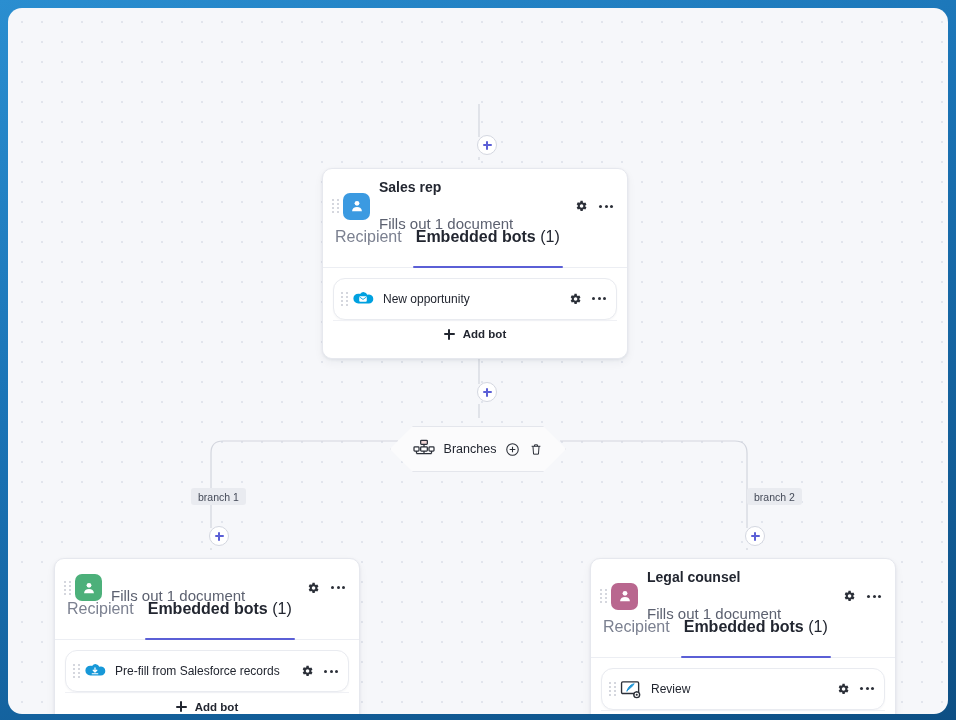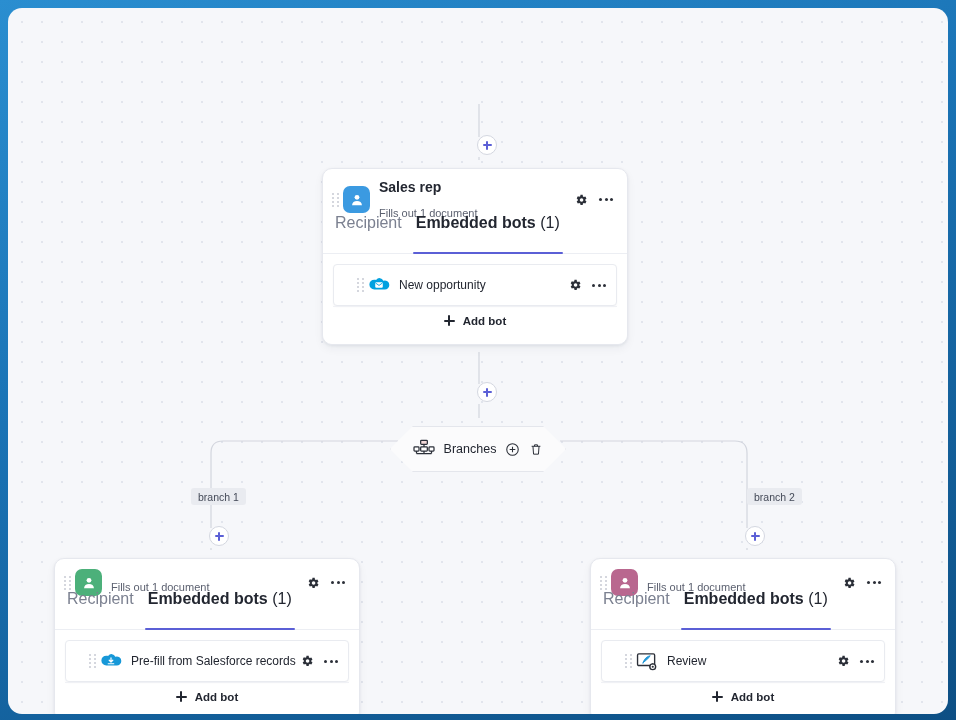--- a/index.html
+++ b/index.html
@@ -160,24 +160,24 @@
   }
   .avatar svg { display: block; }
   .role-text { flex: 1 1 auto; min-width: 0; }
   .role-name {
     font-size: 14px;
     font-weight: bold;
     color: #222630;
     line-height: 1.25;
   }
   .role-sub {
-    font-size: 11px;
+    font-size: 15px;
     color: #5c6170;
     line-height: 1.35;
-    margin-top: 9px;
+    margin-top: 17px;
   }
   .hdr-actions {
     display: flex;
     align-items: center;
     gap: 11px;
     flex: 0 0 auto;
     padding-right: 4px;
   }
 
   
@@ -226,23 +226,23 @@
 
   .bots-area {
     padding: 10px;
     background: #ffffff;
     border-radius: 0 0 10px 10px;
   }
   .bot-row {
     display: flex;
     align-items: center;
     border: 1px solid #e9ebf0;
-    border-radius: 4px;
+    border-radius: 12px;
     background: #fff;
-    padding: 9px 8px 9px 22px;
+    padding: 9px 8px 9px 6px;
     box-shadow: 0 1px 2px rgba(20,30,60,.04);
   }
   .bot-icon {
     width: 22px; height: 22px;
     flex: 0 0 auto;
     margin-right: 9px;
     display: flex;
     align-items: center;
     justify-content: center;
   }
@@ -561,20 +561,21 @@
             <i></i>
             <i></i>
         </span>
         <span class="avatar" style="background:#b9678f">
           <svg width="16" height="16" viewBox="0 0 24 24" fill="#ffffff">
             <circle cx="12" cy="8" r="3.6"></circle>
             <path d="M4.6 20c0-4.1 3.3-6.4 7.4-6.4s7.4 2.3 7.4 6.4z"></path>
           </svg>
         </span>
         <span class="role-text">
+          <span class="role-name" style="display:block">Legal counsel</span>
           <span class="role-sub" style="display:block">Fills out 1 document</span>
         </span>
         <span class="hdr-actions">
           <svg class="gear" viewBox="0 0 24 24" fill="#2b2f38">
             <path d="M19.4 13a7.6 7.6 0 000-2l2-1.6-2-3.4-2.4 1a7.5 7.5 0 00-1.7-1L14.9 3h-3.8l-.4 2.6a7.5 7.5 0 00-1.7 1l-2.4-1-2 3.4L6.6 11a7.6 7.6 0 000 2l-2 1.6 2 3.4 2.4-1c.5.4 1.1.7 1.7 1l.4 2.6h3.8l.4-2.6c.6-.3 1.2-.6 1.7-1l2.4 1 2-3.4z"></path>
             <circle cx="13" cy="12" r="3.1" fill="#ffffff"></circle>
           </svg>
           <span class="ellipsis">
             <i></i>
               <i></i>

